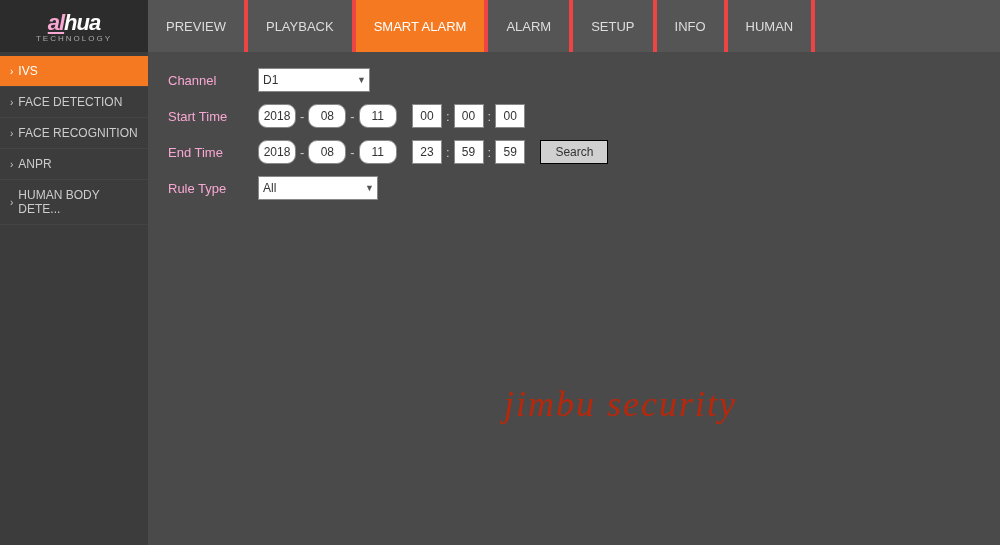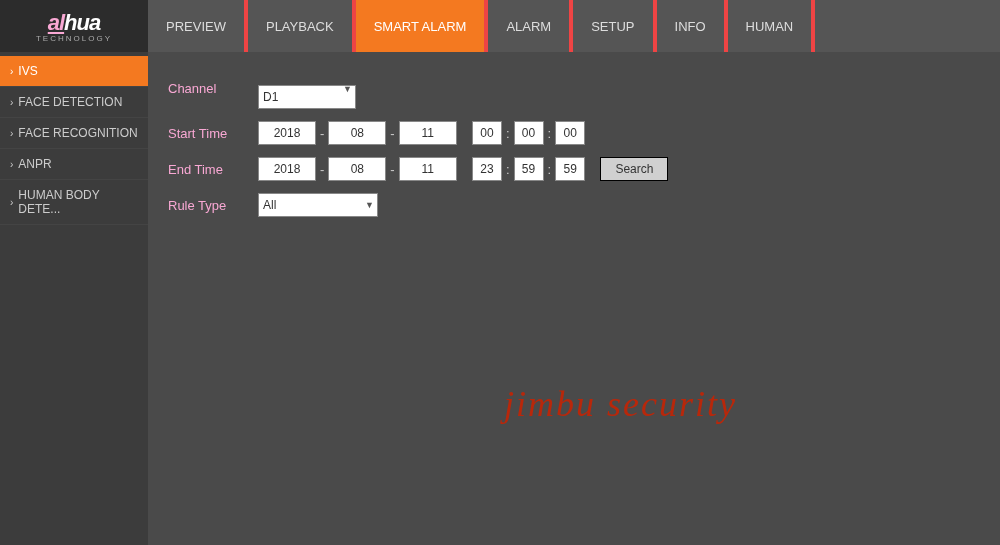--- a/index.html
+++ b/index.html
@@ -133,21 +133,22 @@
     .input-box {
       background: #ffffff;
       border: 1px solid #888;
       height: 24px;
       font-size: 12px;
       text-align: center;
       color: #333;
       outline: none;
     }
     .input-date {
-      width: 58px;
+      width: 38px;
+      border-radius: 9px;
     }
     .input-time {
       width: 30px;
     }
     .sep {
       color: #cccccc;
       font-size: 13px;
     }
 
     
@@ -172,22 +173,21 @@
       content: '▼';
       position: absolute;
       right: 4px;
       top: 50%;
       transform: translateY(-50%);
       font-size: 9px;
       color: #555;
       pointer-events: none;
     }
     .select-box-wide {
-      width: 98px;
-      margin-top: 17px;
+      width: 112px;
     }
 
     
     .btn-search {
       background: #d0d0d0;
       border: 1px solid #000000;
       height: 24px;
       padding: 0 14px;
       font-size: 12px;
       color: #333;

